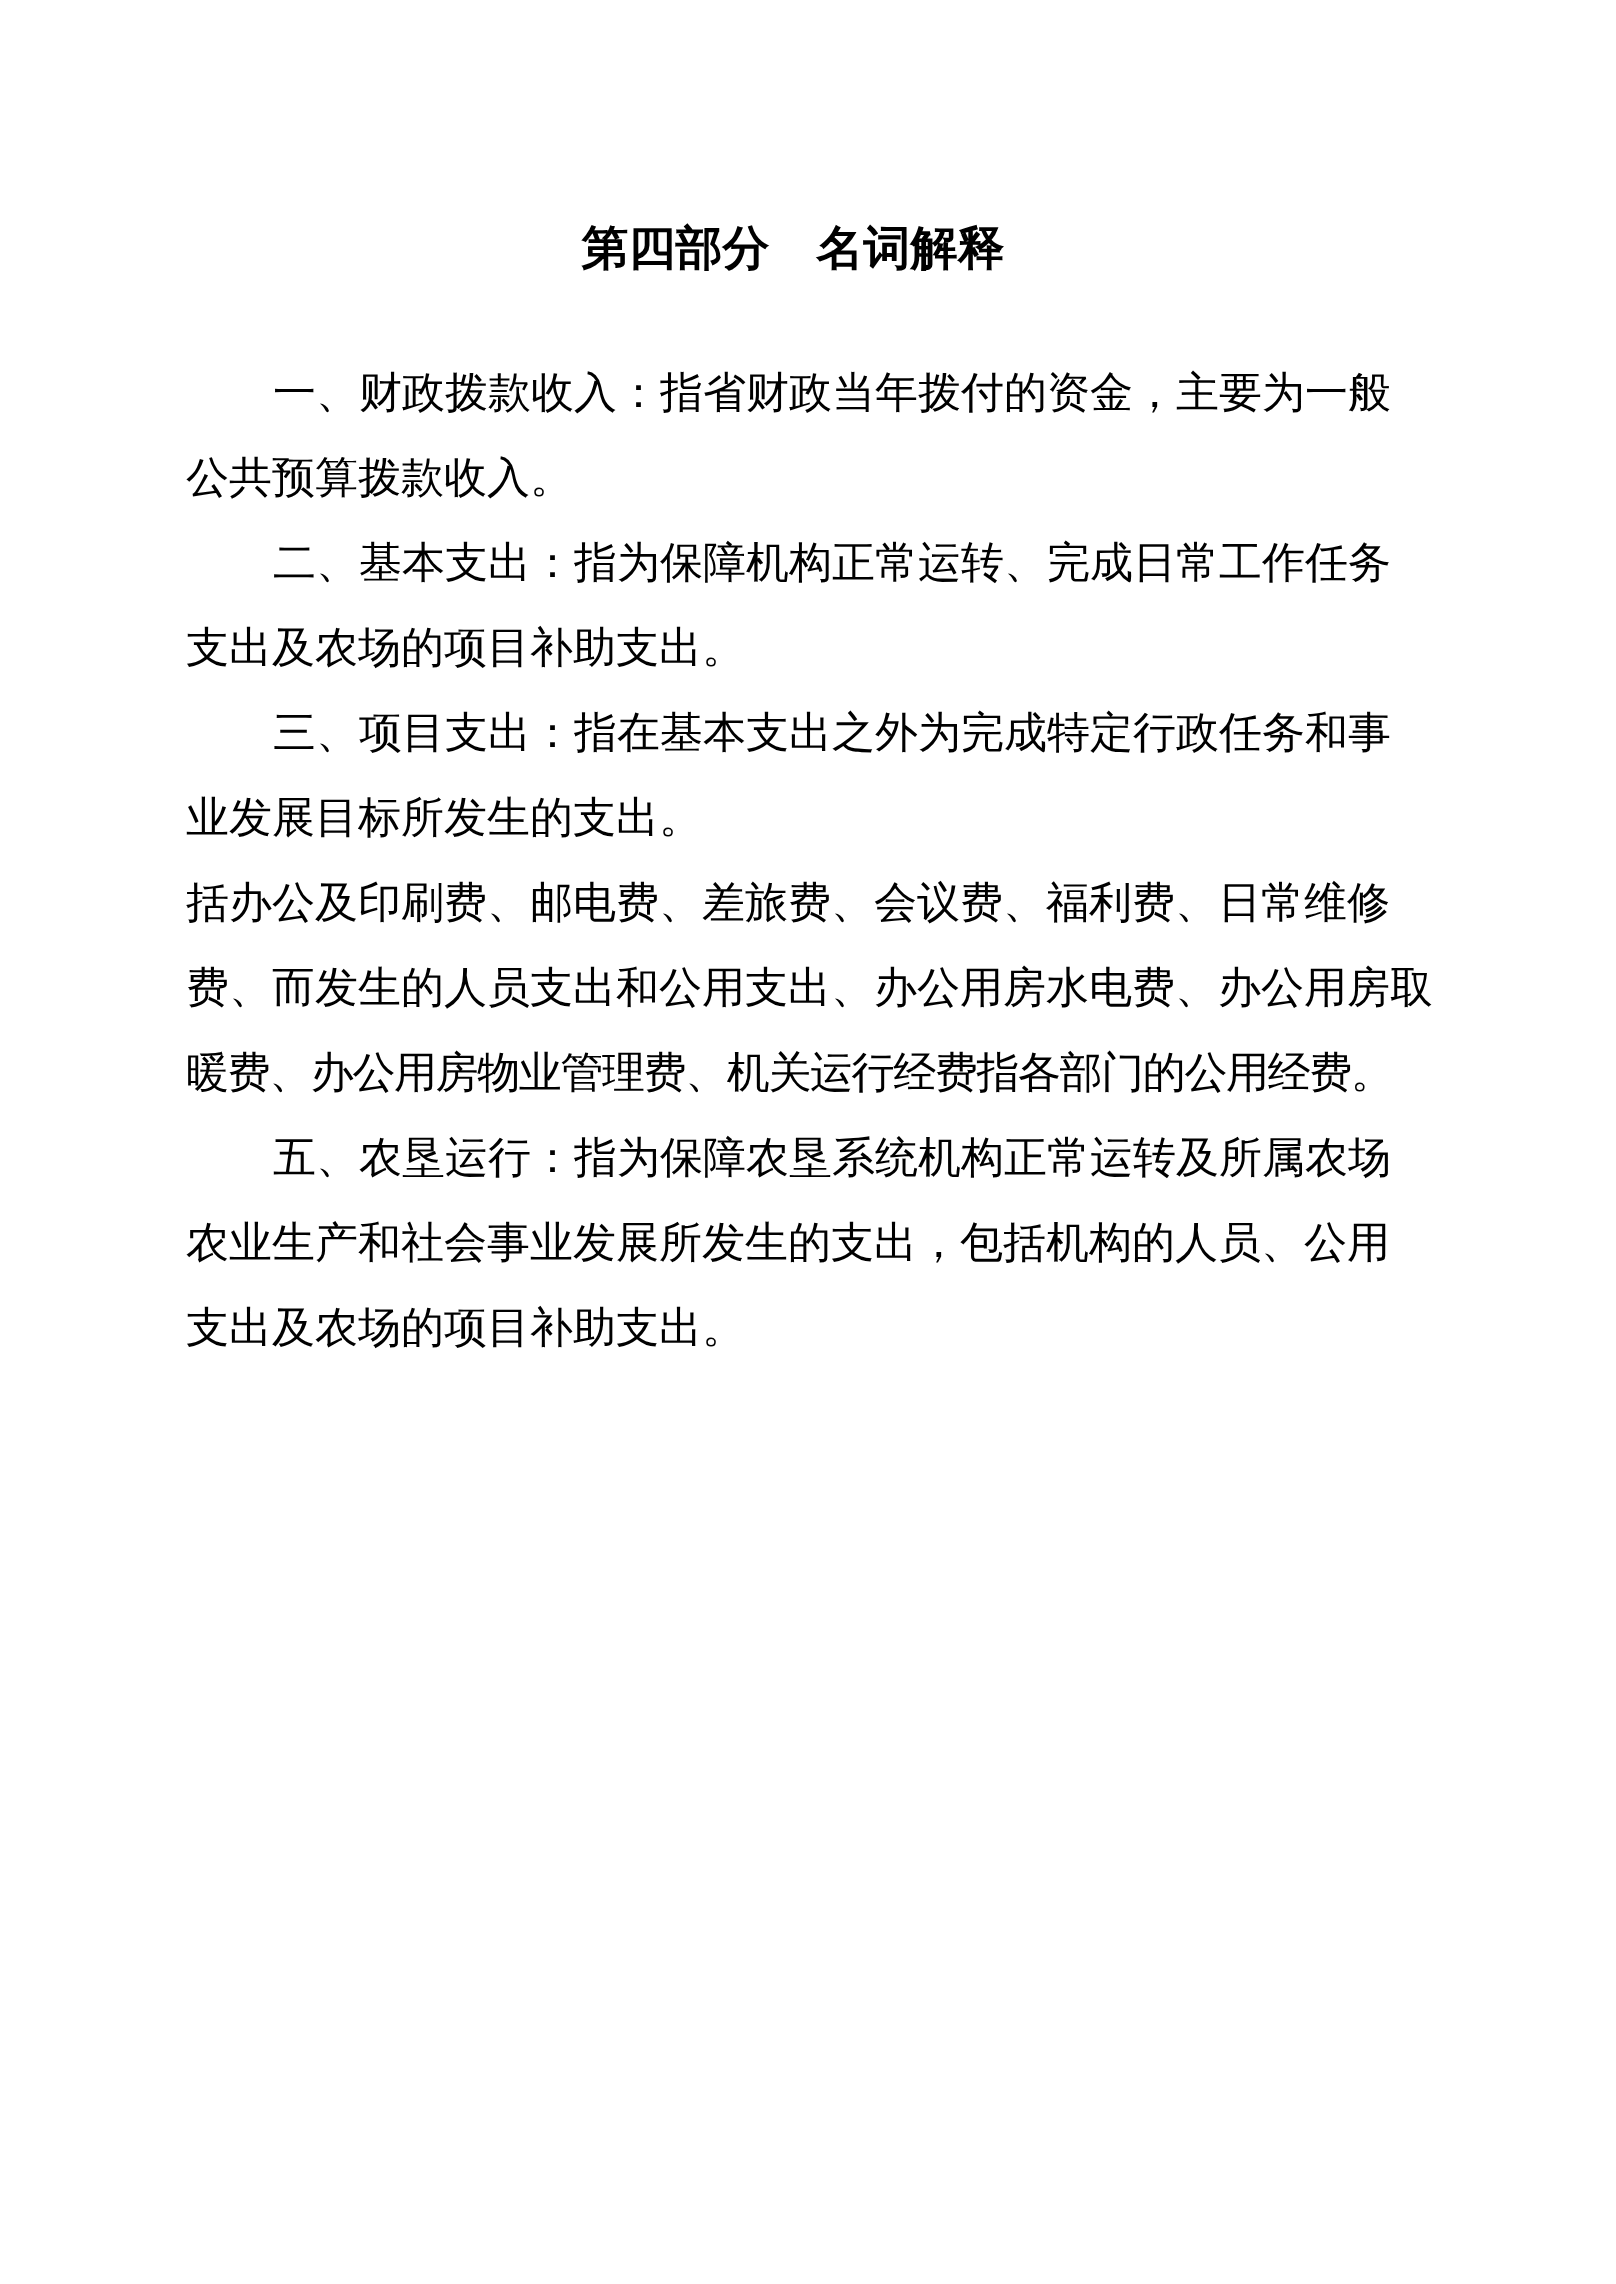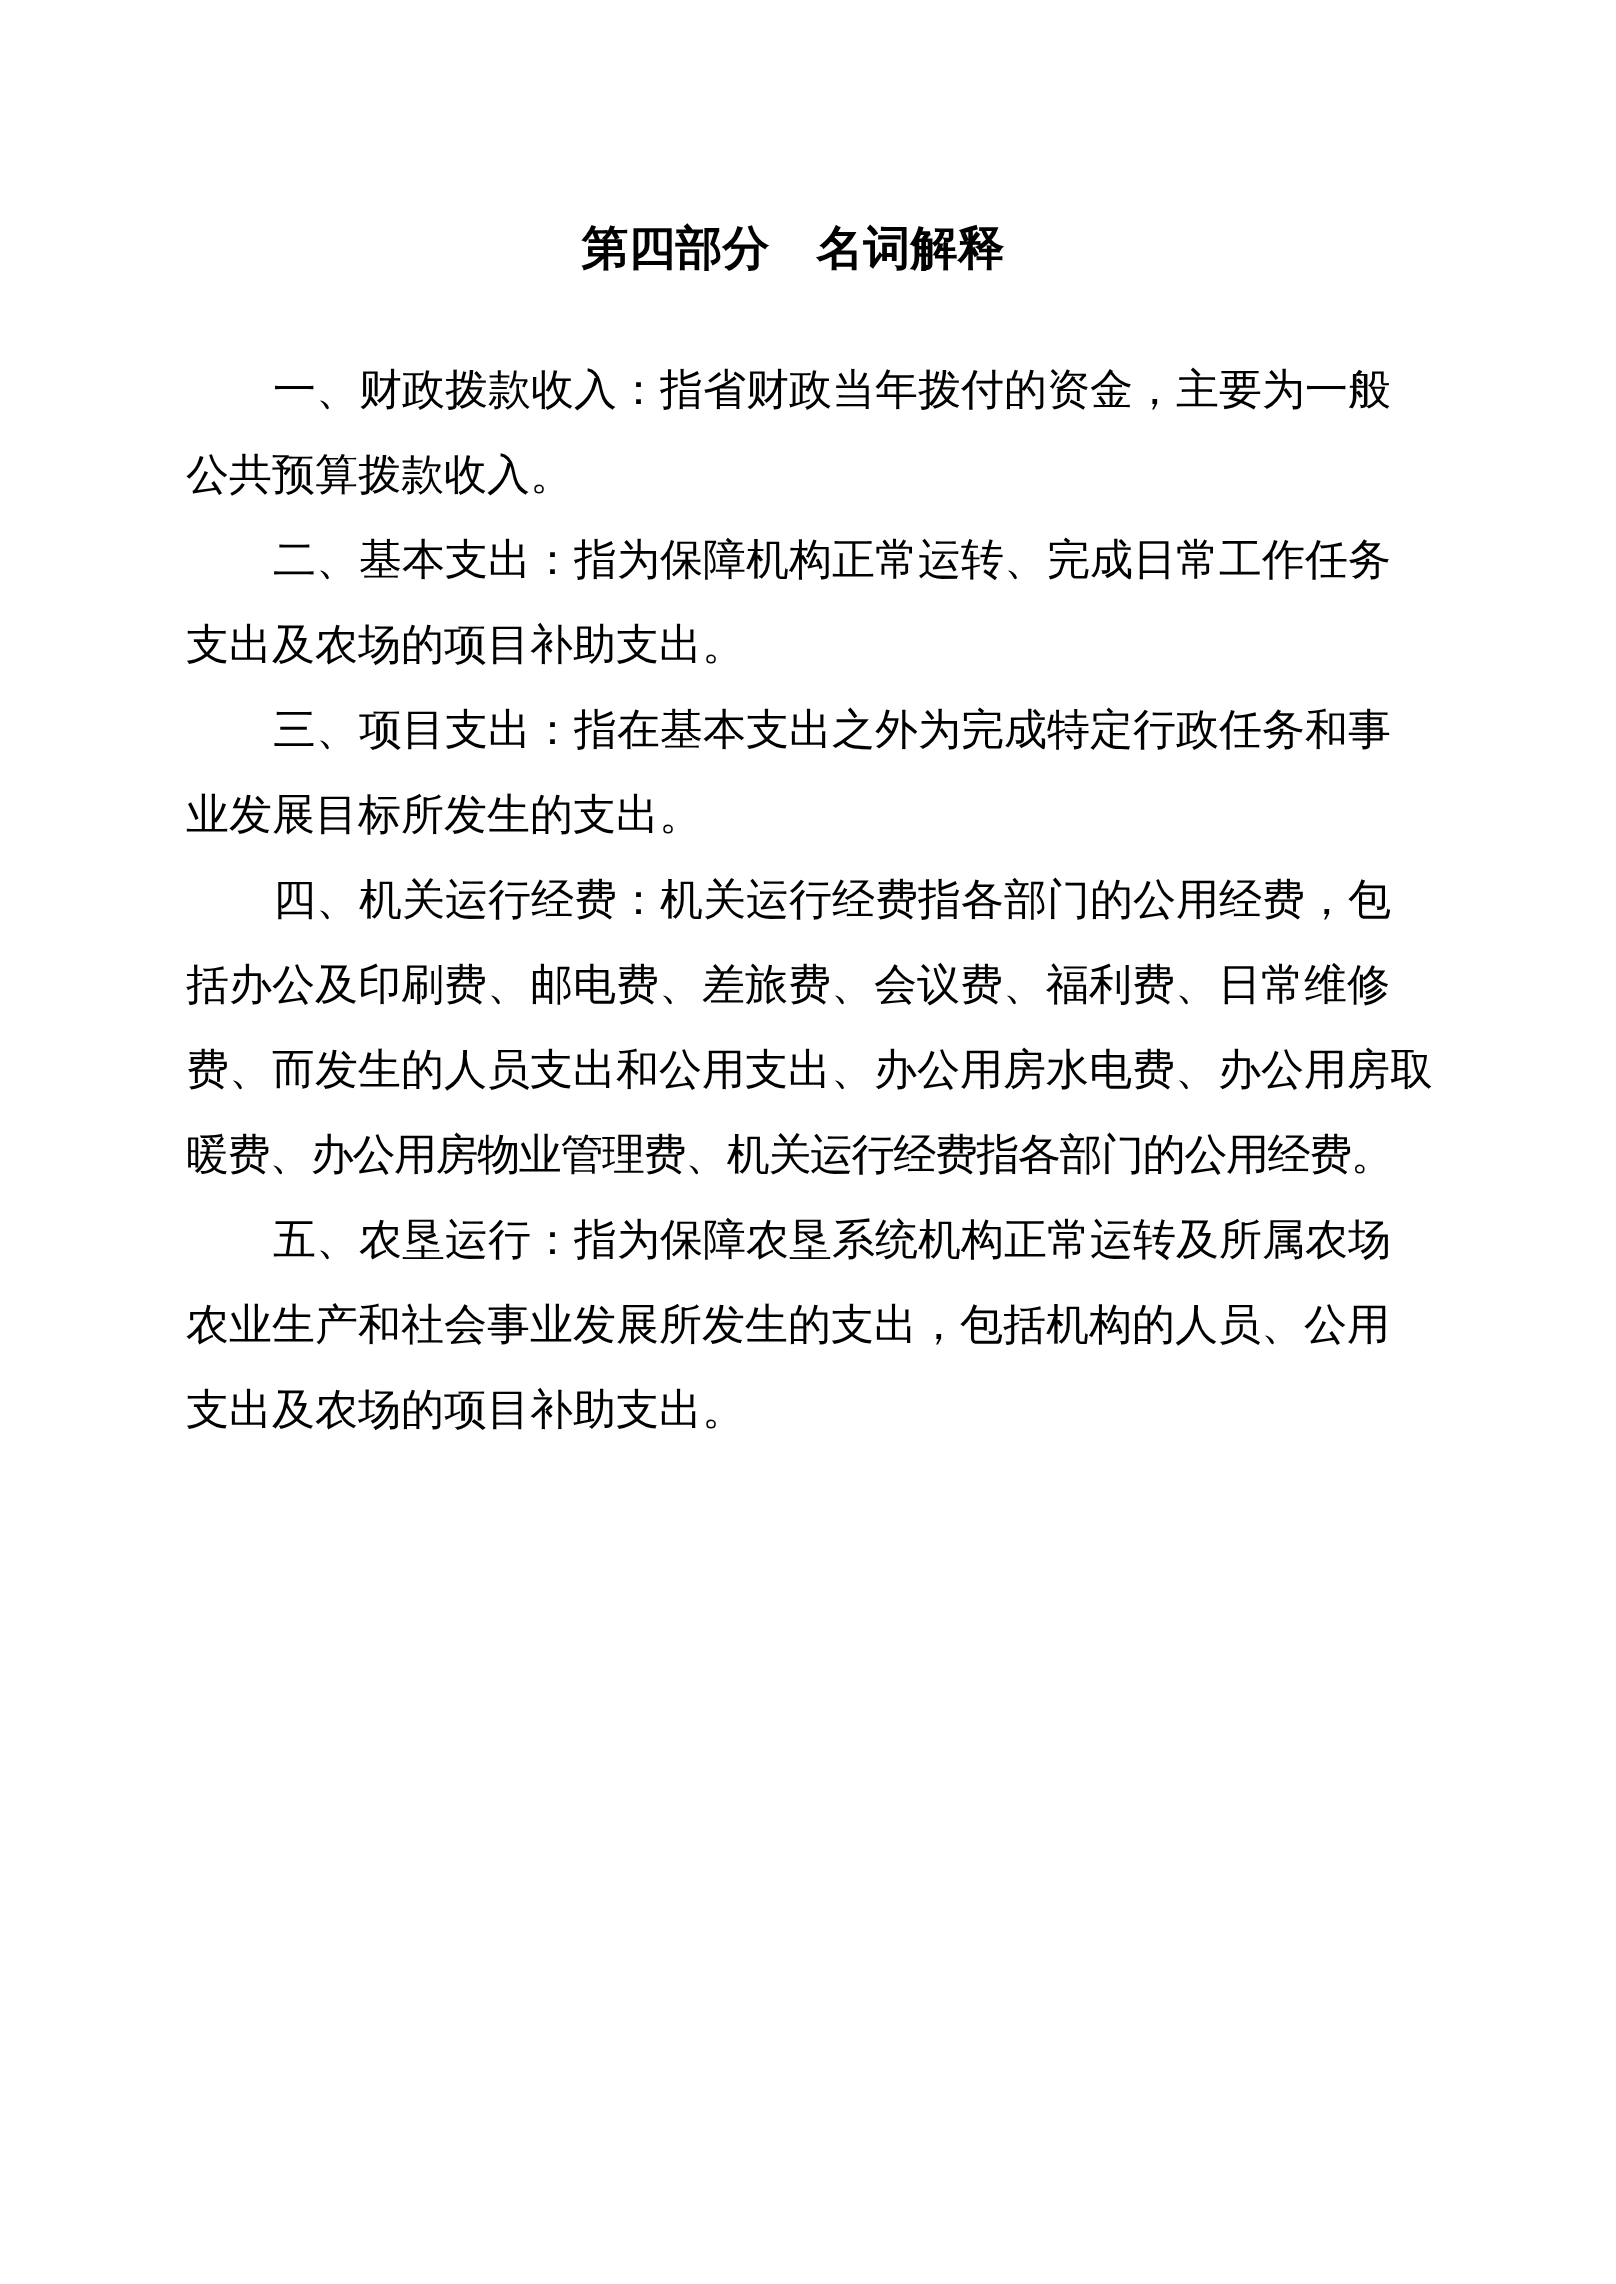--- a/index.html
+++ b/index.html
@@ -27,21 +27,21 @@
     font-weight: bold;
     font-size: 47px;
     letter-spacing: 0;
     white-space: nowrap;
   }
   .body-text {
     position: absolute;
     left: 186px;
     top: 350px;
     width: 1214px;
-    font-family: Liberation Mono, monospace;
+    font-family: Liberation Sans, sans-serif;
     font-size: 43px;
     font-weight: normal;
   }
   .text-line {
     height: 85px;
     line-height: 85px;
     white-space: nowrap;
     letter-spacing: 0;
     text-align: left;
   }
@@ -67,21 +67,20 @@
 <div class="page">
   <div class="doc-title">第四部分　名词解释</div>
 
   <div class="body-text">
       <div class="text-line indent">一、财政拨款收入：指省财政当年拨付的资金，主要为一般</div>
       <div class="text-line">公共预算拨款收入。</div>
       <div class="text-line indent">二、基本支出：指为保障机构正常运转、完成日常工作任务</div>
       <div class="text-line">支出及农场的项目补助支出。</div>
       <div class="text-line indent">三、项目支出：指在基本支出之外为完成特定行政任务和事</div>
       <div class="text-line">业发展目标所发生的支出。</div>
-      <div class="text-line indent">四、机关运行经费：机关运行经费指各部门的公用经费，包</div>
       <div class="text-line">括办公及印刷费、邮电费、差旅费、会议费、福利费、日常维修</div>
       <div class="text-line">费、而发生的人员支出和公用支出、办公用房水电费、办公用房取</div>
       <div class="text-line" style="letter-spacing: -1.4px;">暖费、办公用房物业管理费、机关运行经费指各部门的公用经费。</div>
       <div class="text-line indent">五、农垦运行：指为保障农垦系统机构正常运转及所属农场</div>
       <div class="text-line">农业生产和社会事业发展所发生的支出，包括机构的人员、公用</div>
       <div class="text-line">支出及农场的项目补助支出。</div>
     </div>
 
   <div class="page-number">27</div>
 </div>

